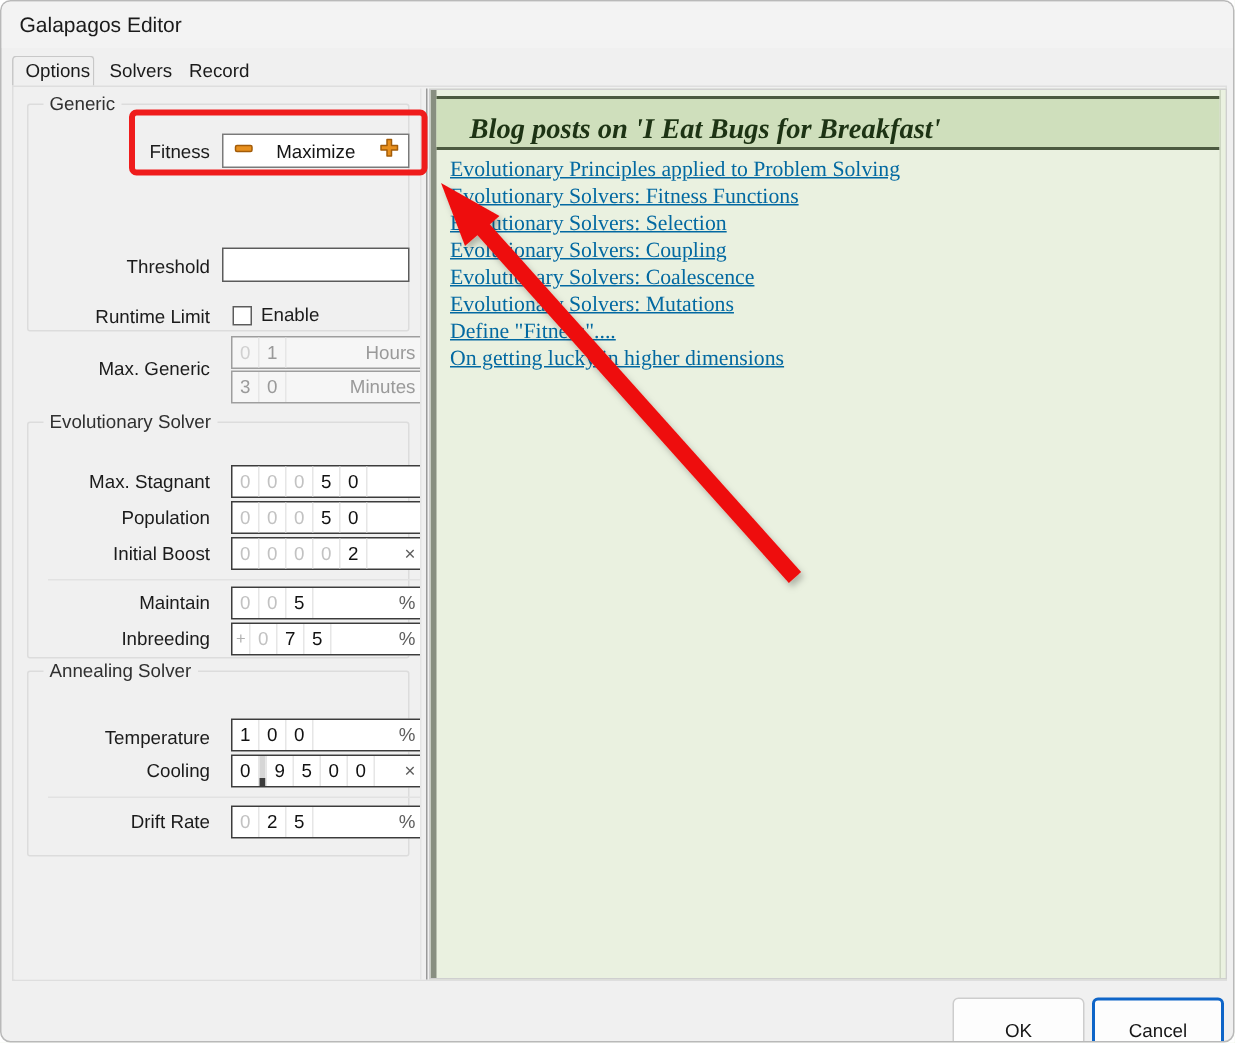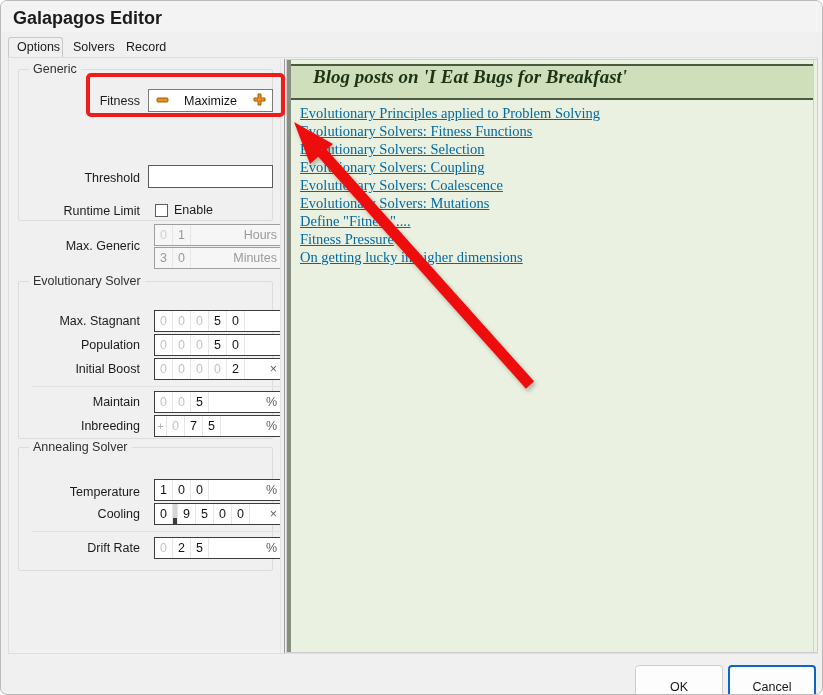--- a/index.html
+++ b/index.html
@@ -25,23 +25,22 @@
   #titlebar {
     position: absolute;
     left: 0; top: 0;
     width: 823px; height: 31px;
     background: #f3f3f3;
     box-sizing: border-box;
   }
   #title-text {
     position: absolute;
     left: 12px; top: 7px;
-    font-size: 18px;
+    font-size: 14px;
     color: #1b1b1b;
-    font-weight: bold;
   }
 
   
   #tabstrip {
     position: absolute;
     left: 7px; top: 36px;
     width: 810px; height: 21px;
   }
   .tab {
     position: absolute;
@@ -208,21 +207,21 @@
   }
   #blog-header {
     position: absolute;
     left: 4px; top: 4px;
     width: 524px; height: 36px;
     background: #cfdfbc;
     border-top: 2px solid #4c5a40;
     border-bottom: 2px solid #4c5a40;
     box-sizing: border-box;
     display: flex;
-    align-items: flex-start;
+    align-items: flex-end;
   }
   #blog-header-text {
     margin-left: 22px;
     font-family: "Liberation Serif", serif;
     font-style: italic;
     font-weight: bold;
     font-size: 19px;
     color: #1d3314;
   }
   #blog-links {
@@ -451,21 +450,20 @@
         <span id="blog-header-text">Blog posts on 'I Eat Bugs for Breakfast'</span>
       </div>
       <div id="blog-links">
         <a class="blog-link" href="#">Evolutionary Principles applied to Problem Solving</a>
         <a class="blog-link" href="#">Evolutionary Solvers: Fitness Functions</a>
         <a class="blog-link" href="#">Evolutionary Solvers: Selection</a>
         <a class="blog-link" href="#">Evolutionary Solvers: Coupling</a>
         <a class="blog-link" href="#">Evolutionary Solvers: Coalescence</a>
         <a class="blog-link" href="#">Evolutionary Solvers: Mutations</a>
         <a class="blog-link" href="#">Define "Fitness"....</a>
-        <a class="blog-link" href="#">Fitness Pressure</a>
         <a class="blog-link" href="#">On getting lucky in higher dimensions</a>
       </div>
       <div id="blog-scroll-track"></div>
     </div>
 
   </div>
 
   <div class="dlg-button" style="left:634px; top:664px; width:88px;">OK</div>
   <div class="dlg-button default" style="left:727px; top:664px; width:88px;">Cancel</div>
 

